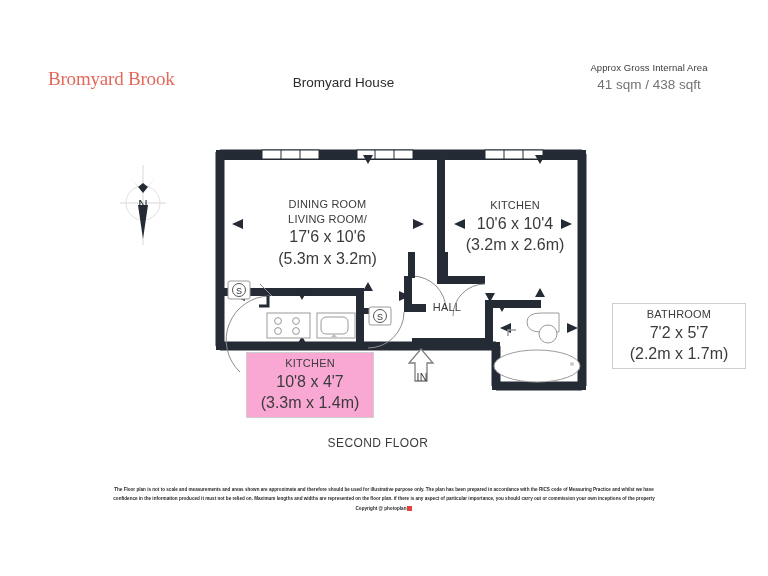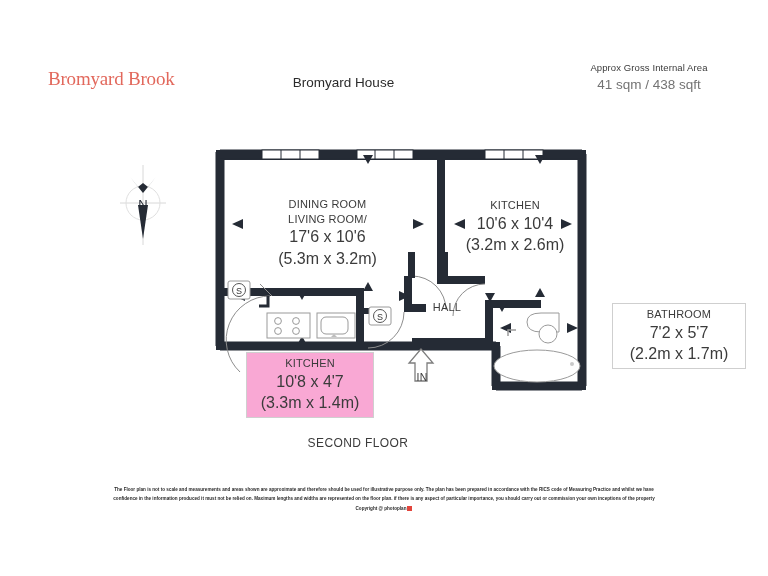--- a/index.html
+++ b/index.html
@@ -105,20 +105,21 @@
     left: 392px; top: 371px; width: 60px;
     font-size: 10.5px; letter-spacing: 0.3px;
   }
   #floor-label {
     position: absolute;
     left: 0; top: 436px; width: 716px;
     text-align: center;
     font-size: 12px;
     letter-spacing: 0.4px;
     color: #3b3b3b;
+    padding-left: 20px;
   }
 
   
   #footer {
     position: absolute;
     left: 34px;
     top: 486px;
     width: 700px;
     text-align: center;
     font-size: 4.6px;

